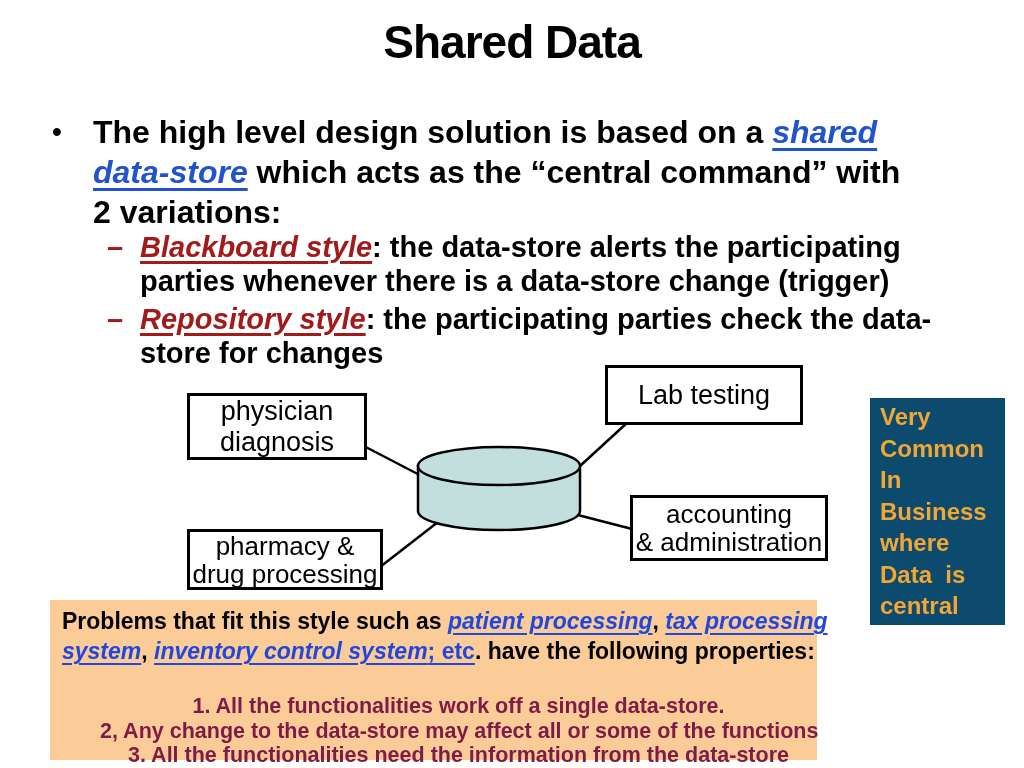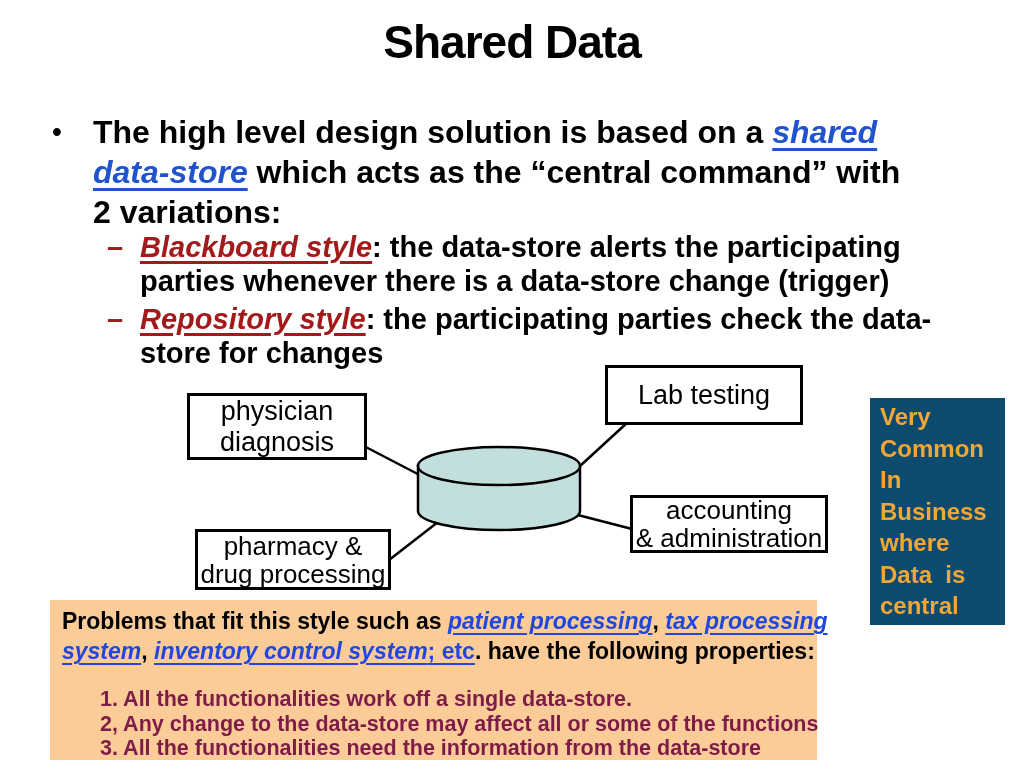--- a/index.html
+++ b/index.html
@@ -33,22 +33,22 @@
   }
   
   .connectors{position:absolute;left:0;top:0;z-index:1;}
   .node{
     position:absolute;background:#fff;border:3px solid #000;box-sizing:border-box;
     display:flex;flex-direction:column;justify-content:center;align-items:center;
     font-size:26px;line-height:29px;z-index:2;text-align:center;
   }
   .node-physician{left:187px;top:393px;width:180px;height:67px;line-height:31px;font-size:27px;}
   .node-lab{left:605px;top:365px;width:198px;height:60px;font-size:27px;}
-  .node-pharmacy{left:187px;top:529px;width:196px;height:61px;line-height:28px;margin-left:8px;}
-  .node-accounting{left:630px;top:495px;width:198px;height:58px;line-height:28px;}
+  .node-pharmacy{left:187px;top:529px;width:196px;height:61px;line-height:28px;}
+  .node-accounting{left:630px;top:495px;width:198px;height:66px;line-height:28px;}
   .db-label{
     position:absolute;left:419px;top:467px;width:162px;z-index:2;
     text-align:center;font-weight:bold;font-size:25px;line-height:32px;
   }
   
   .side-panel{
     position:absolute;left:870px;top:398px;width:135px;height:227px;
     background:#0c4a6e;z-index:3;box-sizing:border-box;padding:3px 0 0 10px;
   }
   .panel-line{color:#F2A636;font-weight:bold;font-size:24px;line-height:31.5px;white-space:pre;}
@@ -59,21 +59,21 @@
   }
   .p-line{font-size:23px;font-weight:bold;line-height:30px;white-space:nowrap;}
   .link-sm{
     color:#2148DC;font-style:italic;
     text-decoration:underline;text-decoration-thickness:2px;text-underline-offset:4px;
   }
   .link-sm-plain{
     color:#2148DC;
     text-decoration:underline;text-decoration-thickness:2px;text-underline-offset:4px;
   }
-  .plist{margin-top:21px;padding-left:38px;}
+  .plist{margin-top:28px;padding-left:38px;text-align:center;}
   .plist-line{font-size:21.5px;font-weight:bold;line-height:24.5px;color:#7D1C46;white-space:nowrap;}
 </style>
 </head>
 <body>
 
 <div class="slide">
 
   <h1 class="title">Shared Data</h1>
 
   <div class="bullet1">

